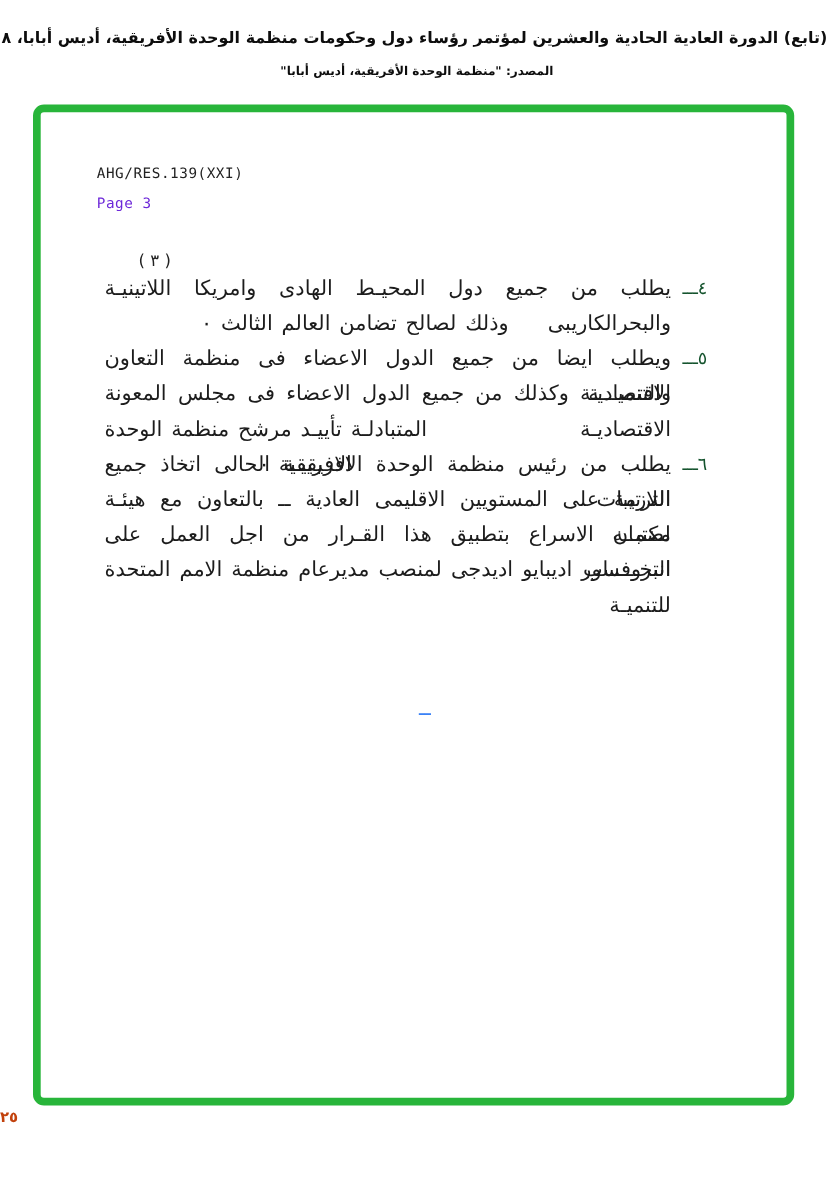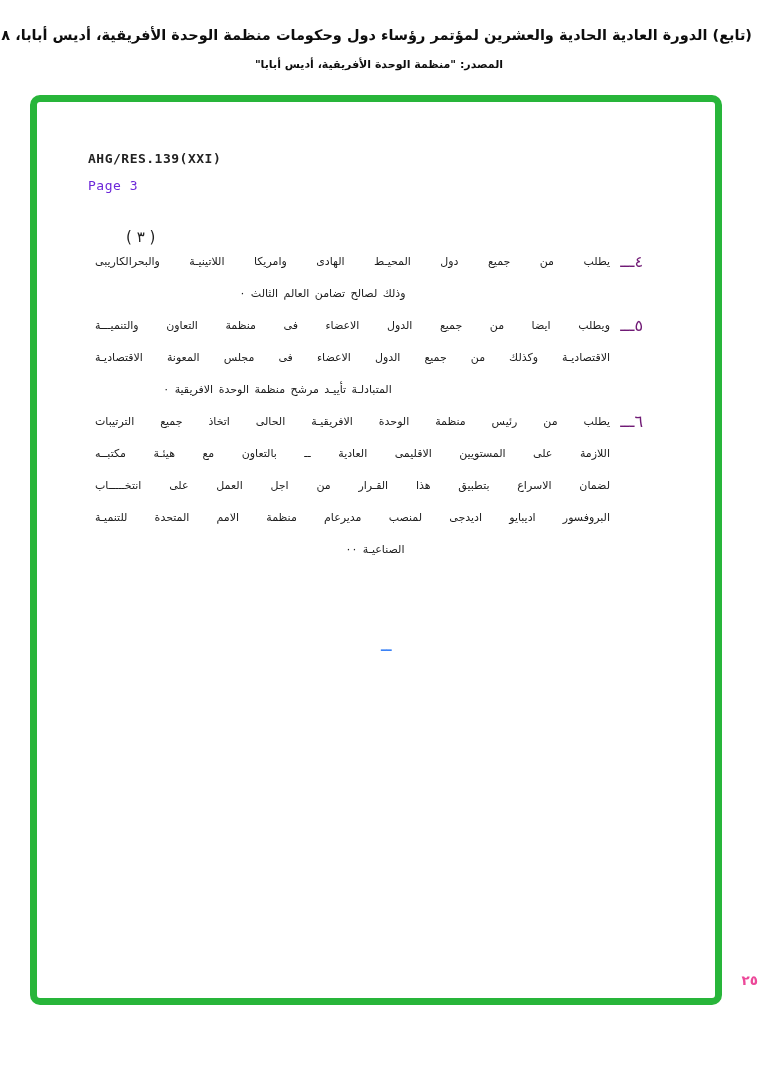--- a/index.html
+++ b/index.html
@@ -27,64 +27,64 @@
     position:absolute; left:30px; top:95px;
     width:678px; height:896px;
     border:7px solid #28b53a; border-radius:10px;
     background:#ffffff;
   }
 
   
   .docref {
     position:absolute; left:88px; top:151px;
     font-family:"DejaVu Sans Mono", monospace;
-    font-size:13px; letter-spacing:0.5px; color:#222;font-weight:bold;
+    font-size:13px; letter-spacing:0.5px; color:#222;
   }
   .pagelabel {
     position:absolute; left:88px; top:178px;
     font-family:"DejaVu Sans Mono", monospace;
     font-size:13px; letter-spacing:0.5px; color:#6d28d9;
   }
   .arabic-page-marker {
     position:absolute; left:126px; top:228px;
     font-size:15px; letter-spacing:2px; color:#222;
     direction:rtl;
   }
 
   
   .paras {
     position:absolute; left:95px; top:246px; width:548px;
     direction:rtl; color:#1c1c1c;
   }
   .para { display:flex; margin:0; }
   .num {
     flex:0 0 33px; width:33px;
-    font-size:16px; line-height:32px; color:#701a75;
+    font-size:16px; line-height:32px; color:#14532d;
   }
   .ptext { flex:1; min-width:0; }
   .line {
-    font-size:11px; line-height:32px; height:32px;
+    font-size:19px; line-height:32px; height:32px;
     text-align:justify; text-align-last:justify;
     word-spacing:2px; white-space:normal;
   }
   .line.last-center { text-align:left; text-align-last:center; }
   .line.p4last { padding-right:60px; }
   .line.p5last { padding-right:150px; }
   .line.p6last { padding-left:45px; }
 
   .sep {
     position:absolute; left:381px; top:634px;
     font-size:18px; color:#3b82f6; direction:rtl;
   }
 
   
   .footer-pagenum {
-    position:absolute; top:972px; left:0; right:0;
-    text-align:right; font-size:13.5px; font-weight:bold;
-    color:#ec4899; direction:rtl;
+    position:absolute; top:1008px; left:0; right:0;
+    text-align:left; font-size:13.5px; font-weight:bold;
+    color:#c2410c; direction:rtl;
   }
 </style>
 </head>
 <body>
 
 <div class="caption1">(تابع) الدورة العادية الحادية والعشرين لمؤتمر رؤساء دول وحكومات منظمة الوحدة الأفريقية، أديس أبابا، ١٨-٢٠ يوليه ١٩٨٥</div>
 <div class="caption2">المصدر:  "منظمة الوحدة الأفريقية، أديس أبابا"</div>
 
 <div class="frame"></div>
 
@@ -111,21 +111,20 @@
     </div>
   </div>
 
   <div class="para">
     <div class="num">٦ـــ</div>
     <div class="ptext">
       <div class="line">يطلب من رئيس منظمة الوحدة الافريقيـة الحالى اتخاذ جميع الترتيبات</div>
       <div class="line">اللازمة على المستويين الاقليمى العادية ــ بالتعاون مع هيئـة مكتبــه</div>
       <div class="line">لضمان الاسراع بتطبيق هذا القـرار من اجل العمل على انتخـــــاب</div>
       <div class="line">البروفسور اديبايو اديدجى لمنصب مديرعام منظمة الامم المتحدة للتنميـة</div>
-      <div class="line last-center p6last">الصناعيـة ٠٠</div>
     </div>
   </div>
 
 </div>
 
 <div class="sep">ــ</div>
 
 <div class="footer-pagenum">٢٥</div>
 
 </body></html>

